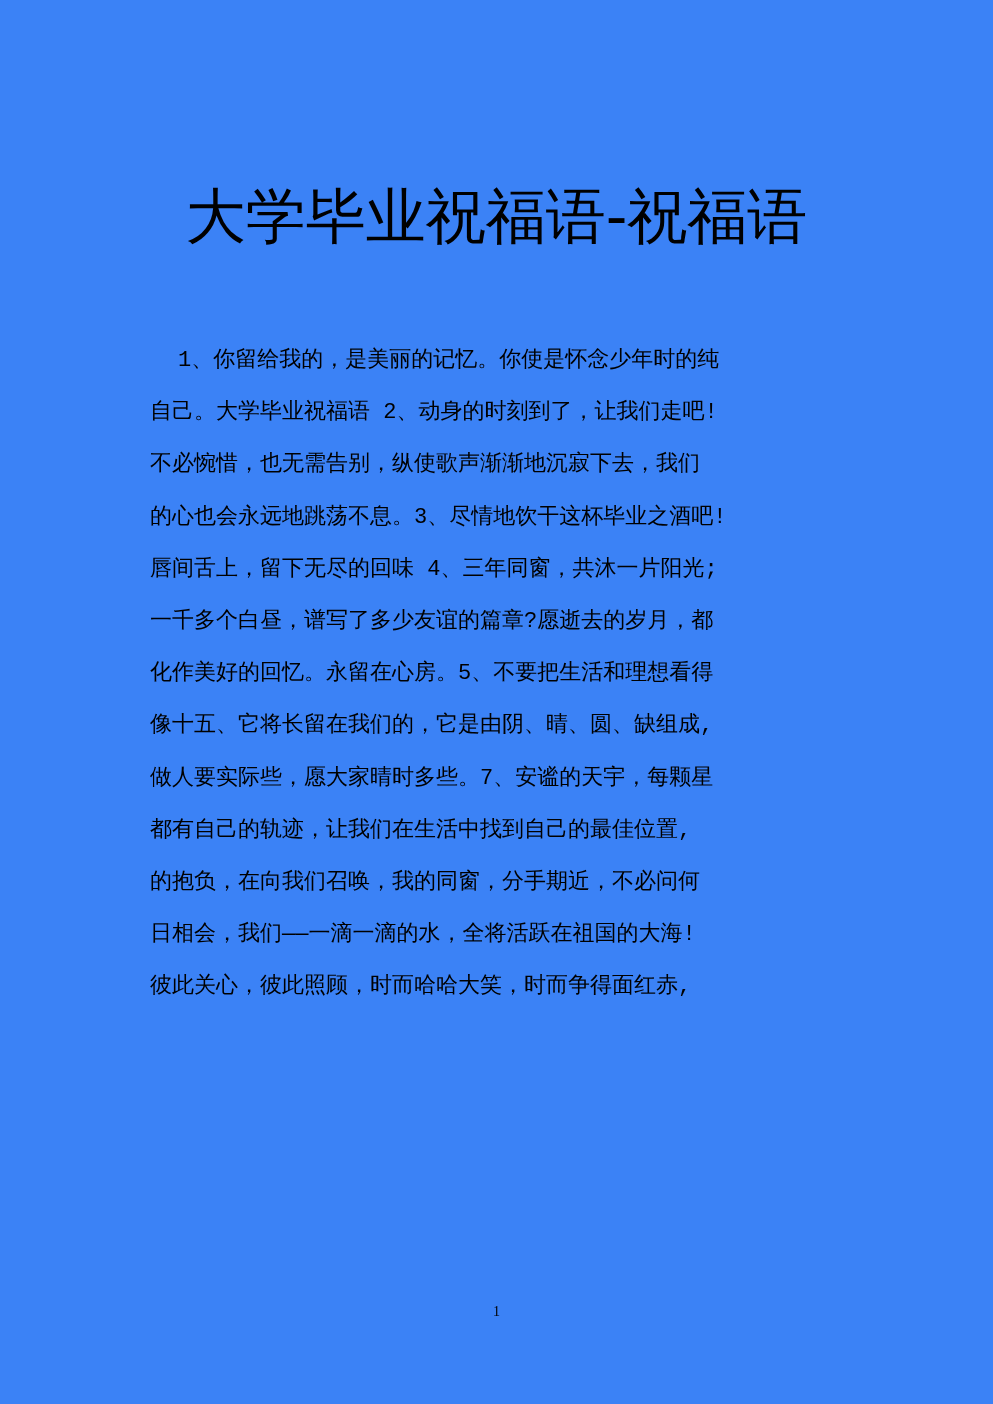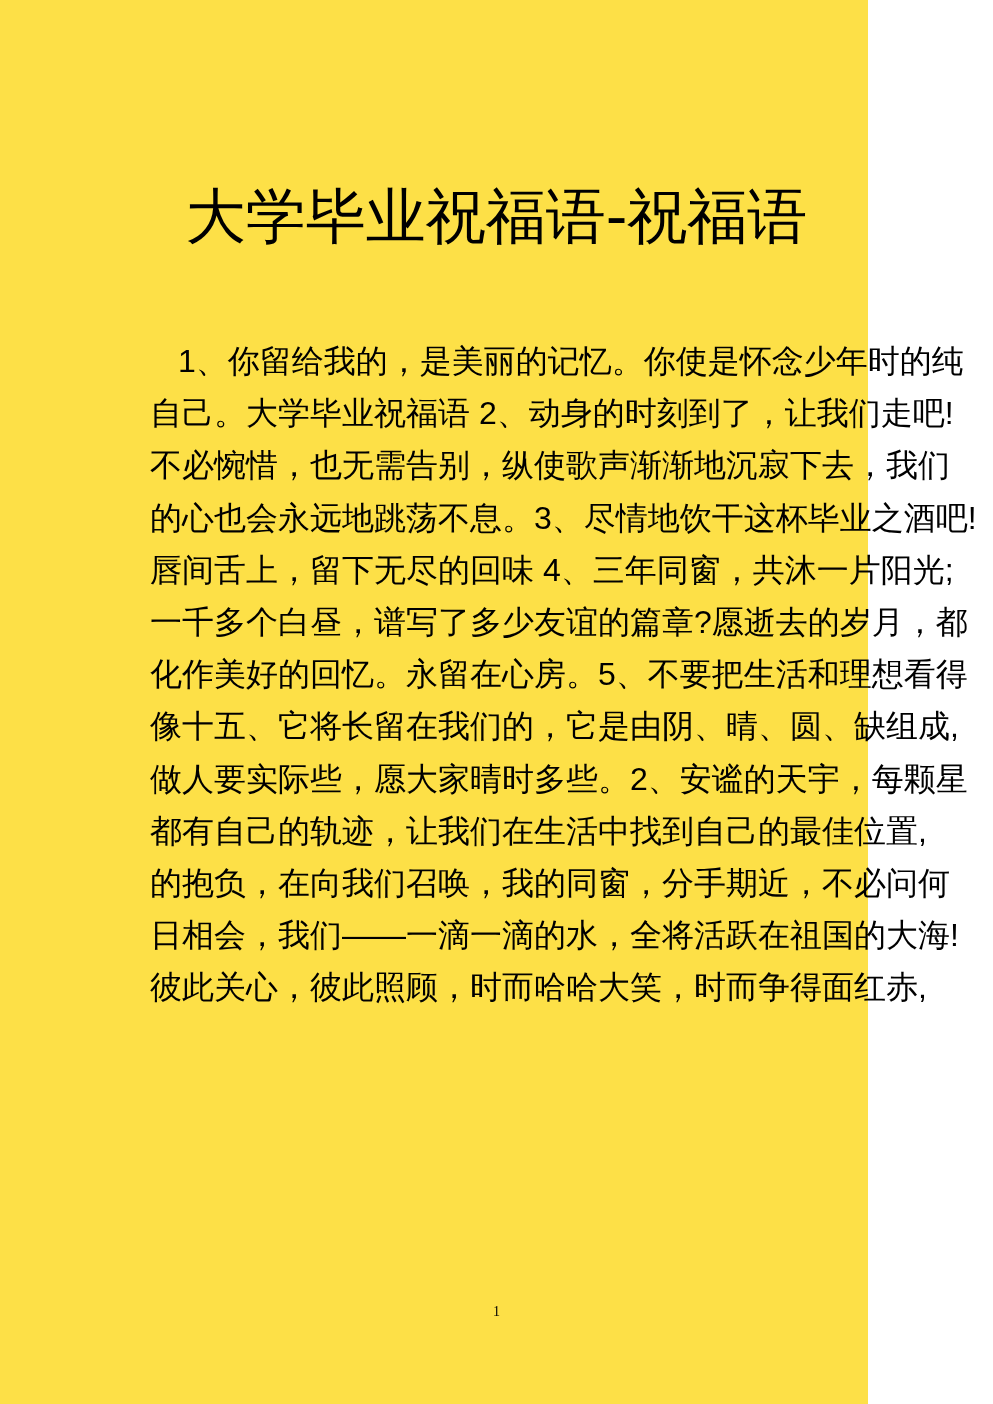--- a/index.html
+++ b/index.html
@@ -1,27 +1,27 @@
 <!DOCTYPE html>
 <html><head>
 <meta charset="utf-8">
 <style>
   html, body { margin: 0; padding: 0; background: #ffffff; }
   body { width: 993px; height: 1404px; position: relative; overflow: hidden; }
-  .page { position: absolute; left: 0; top: 0; width: 868px; height: 1404px; background: #fde047; }
+  .page { position: absolute; left: 0; top: 0; width: 993px; height: 1404px; background: #3b82f6; }
   .title {
     position: absolute; left: 0; top: 176px; width: 993px; text-align: center;
     font-family: "DejaVu Sans", "Liberation Sans", sans-serif;
     font-size: 60px; line-height: 80px; color: #000; letter-spacing: 0px;
     font-weight: normal;
   }
   .body-lines {
     position: absolute; left: 150px; top: 340px; width: 700px;
-    font-family: Liberation Sans, sans-serif;
-    font-size: 32px; color: #000;
+    font-family: Liberation Mono, monospace;
+    font-size: 22px; color: #000;
   }
   .line {
     height: 52.2px; line-height: 42px; white-space: nowrap;
   }
   .line.indent { padding-left: 28px; }
   .page-number {
     position: absolute; left: 0; top: 1304px; width: 993px; text-align: center;
     font-family: "Liberation Serif", "DejaVu Serif", serif; font-size: 14px; color: #000;
   }
 </style>
@@ -32,20 +32,20 @@
   <div class="title">大学毕业祝福语-祝福语</div>
   <div class="body-lines">
     <div class="line indent">1、你留给我的，是美丽的记忆。你使是怀念少年时的纯</div>
     <div class="line">自己。大学毕业祝福语 2、动身的时刻到了，让我们走吧!</div>
     <div class="line">不必惋惜，也无需告别，纵使歌声渐渐地沉寂下去，我们</div>
     <div class="line">的心也会永远地跳荡不息。3、尽情地饮干这杯毕业之酒吧!</div>
     <div class="line">唇间舌上，留下无尽的回味 4、三年同窗，共沐一片阳光;</div>
     <div class="line">一千多个白昼，谱写了多少友谊的篇章?愿逝去的岁月，都</div>
     <div class="line">化作美好的回忆。永留在心房。5、不要把生活和理想看得</div>
     <div class="line">像十五、它将长留在我们的，它是由阴、晴、圆、缺组成,</div>
-    <div class="line">做人要实际些，愿大家晴时多些。2、安谧的天宇，每颗星</div>
+    <div class="line">做人要实际些，愿大家晴时多些。7、安谧的天宇，每颗星</div>
     <div class="line">都有自己的轨迹，让我们在生活中找到自己的最佳位置,</div>
     <div class="line">的抱负，在向我们召唤，我的同窗，分手期近，不必问何</div>
     <div class="line">日相会，我们——一滴一滴的水，全将活跃在祖国的大海!</div>
     <div class="line">彼此关心，彼此照顾，时而哈哈大笑，时而争得面红赤,</div>
   </div>
   <div class="page-number">1</div>
 </div>
 
 </body></html>

